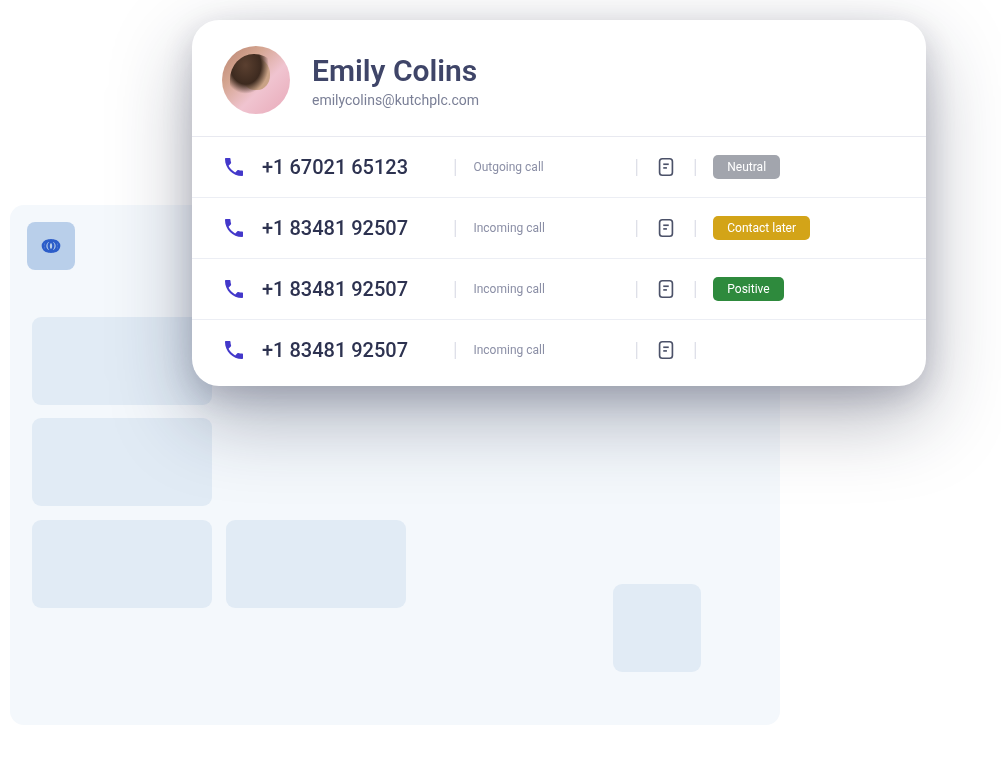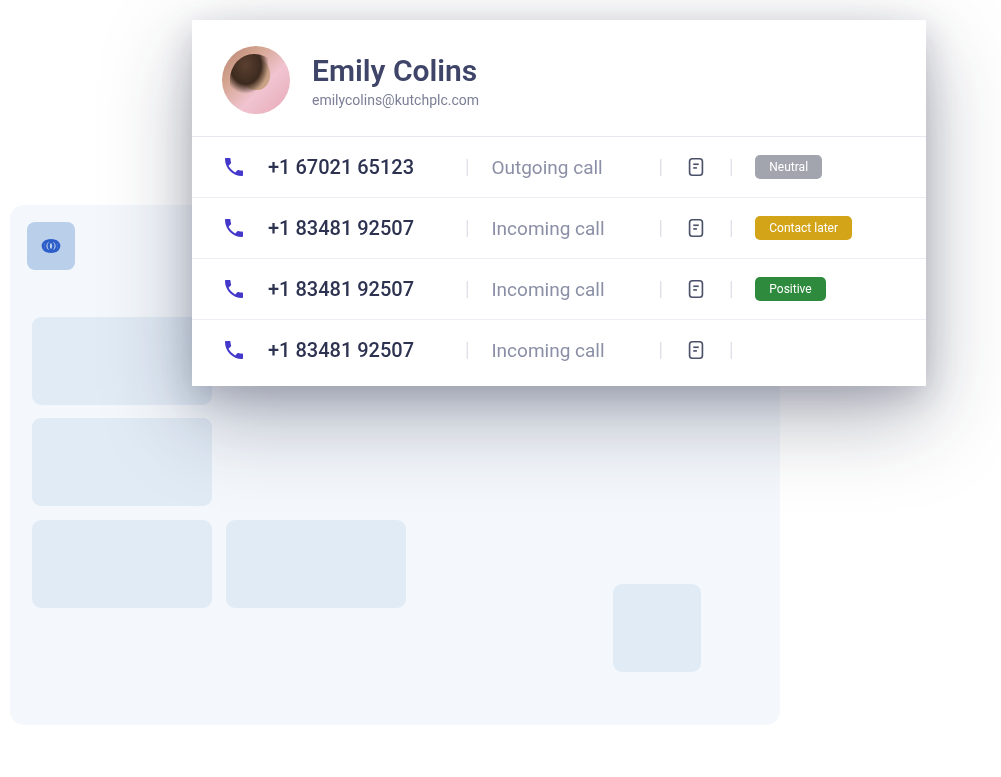--- a/index.html
+++ b/index.html
@@ -56,21 +56,21 @@
     .ph4 { left: 216px; top: 315px; width: 180px; height: 88px; }
     .ph5 { left: 603px; top: 379px; width: 88px;  height: 88px; }
     
     
     .contact-card {
       position: absolute;
       left: 192px;
       top: 20px;
       width: 734px;
       background: #ffffff;
-      border-radius: 0;
+      border-radius: 27px;
       box-shadow: 0 30px 80px rgba(31, 36, 64, 0.35), 0 10px 30px rgba(31,36,64,0.18);
     }
     .contact-header {
       display: flex;
       align-items: center;
       padding: 26px 30px 22px 30px;
       border-bottom: 1px solid #e8e9f0;
     }
     .avatar {
       width: 68px;
@@ -116,21 +116,21 @@
     
     
     .call-list {
       padding: 0;
     }
     .call-row {
       display: flex;
       align-items: center;
       padding: 18px 30px;
       border-bottom: 1px solid #eceef4;
-      gap: 22px;
+      gap: 16px;
     }
     .call-row:last-child {
       border-bottom: none;
       padding-bottom: 24px;
     }
     .phone-icon {
       width: 24px;
       height: 24px;
       flex-shrink: 0;
     }
@@ -144,21 +144,21 @@
       font-weight: 500;
       color: #2d3250;
       min-width: 175px;
     }
     .divider {
       color: #d5d7e2;
       font-size: 20px;
       font-weight: 300;
     }
     .call-direction {
-      font-size: 19px;
+      font-size: 12px;
       color: #8b8fa6;
       min-width: 145px;
     }
     .notes-icon {
       width: 22px;
       height: 22px;
       flex-shrink: 0;
     }
     .notes-icon svg {
       width: 22px;

